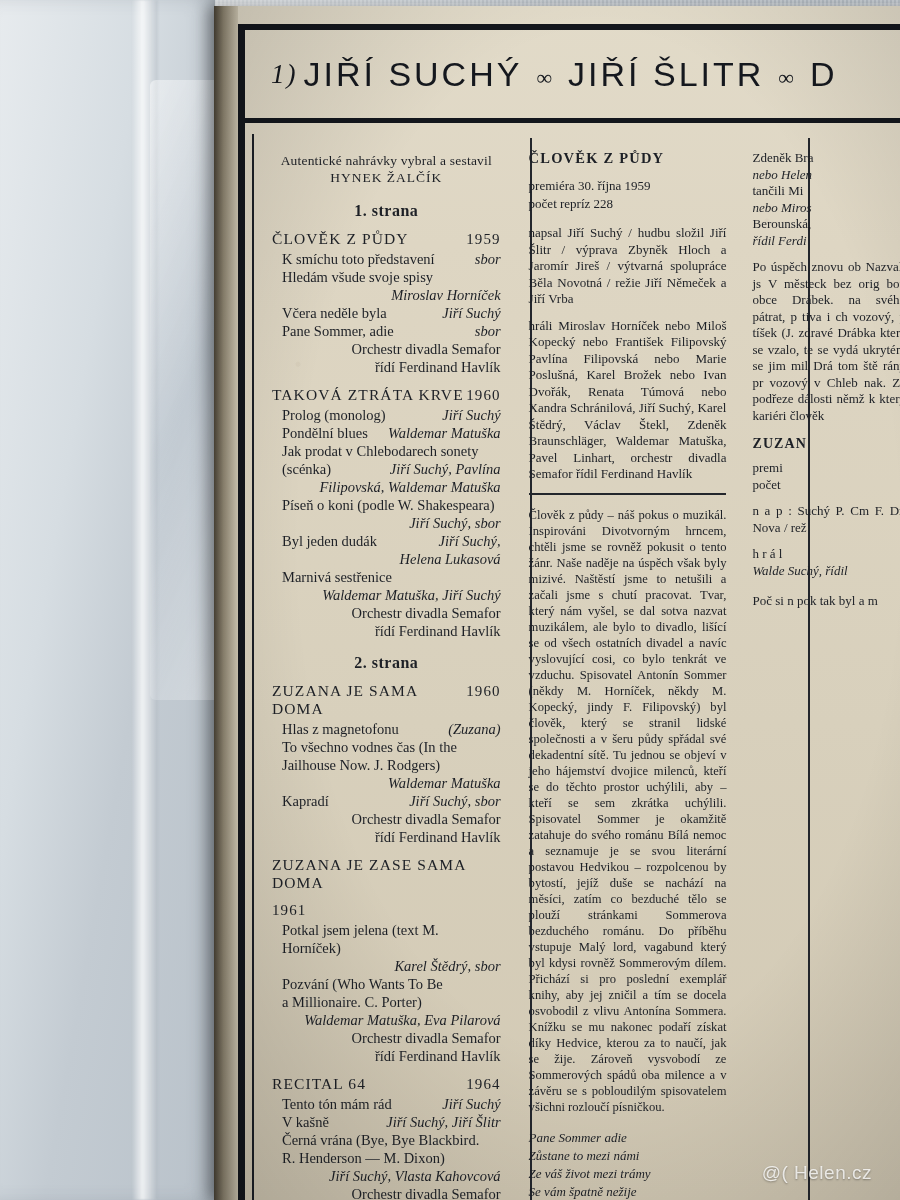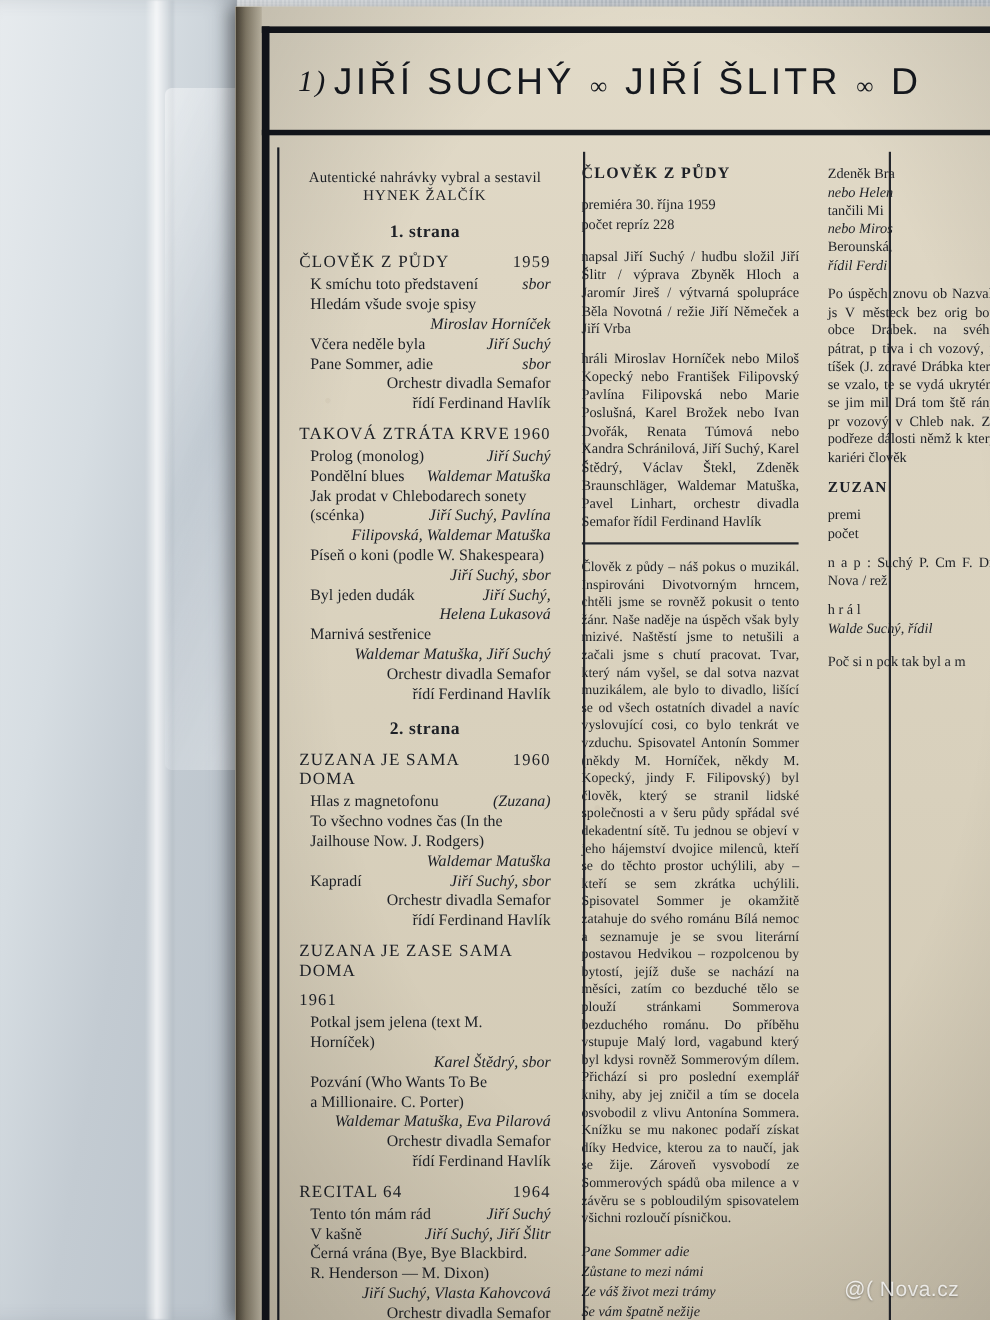--- a/index.html
+++ b/index.html
@@ -371,13 +371,13 @@
       <div class="c3-line" style="margin-top:10px">n a p : Suchý P. Cm F. Dr. Nova / rež</div>
       <div class="c3-line" style="margin-top:10px">h r á l</div>
       <div class="c3-line c3-i">Walde Suchý, řídil</div>
       <div class="c3-line" style="margin-top:14px">Poč si n pok tak byl a m</div>
     </div>
 
   </div>
   <div class="vign"></div>
 </div>
 
-<div class="wm">@( Nova.cz</div>
+<div class="wm">@( Helen.cz</div>
 
 </body></html>

